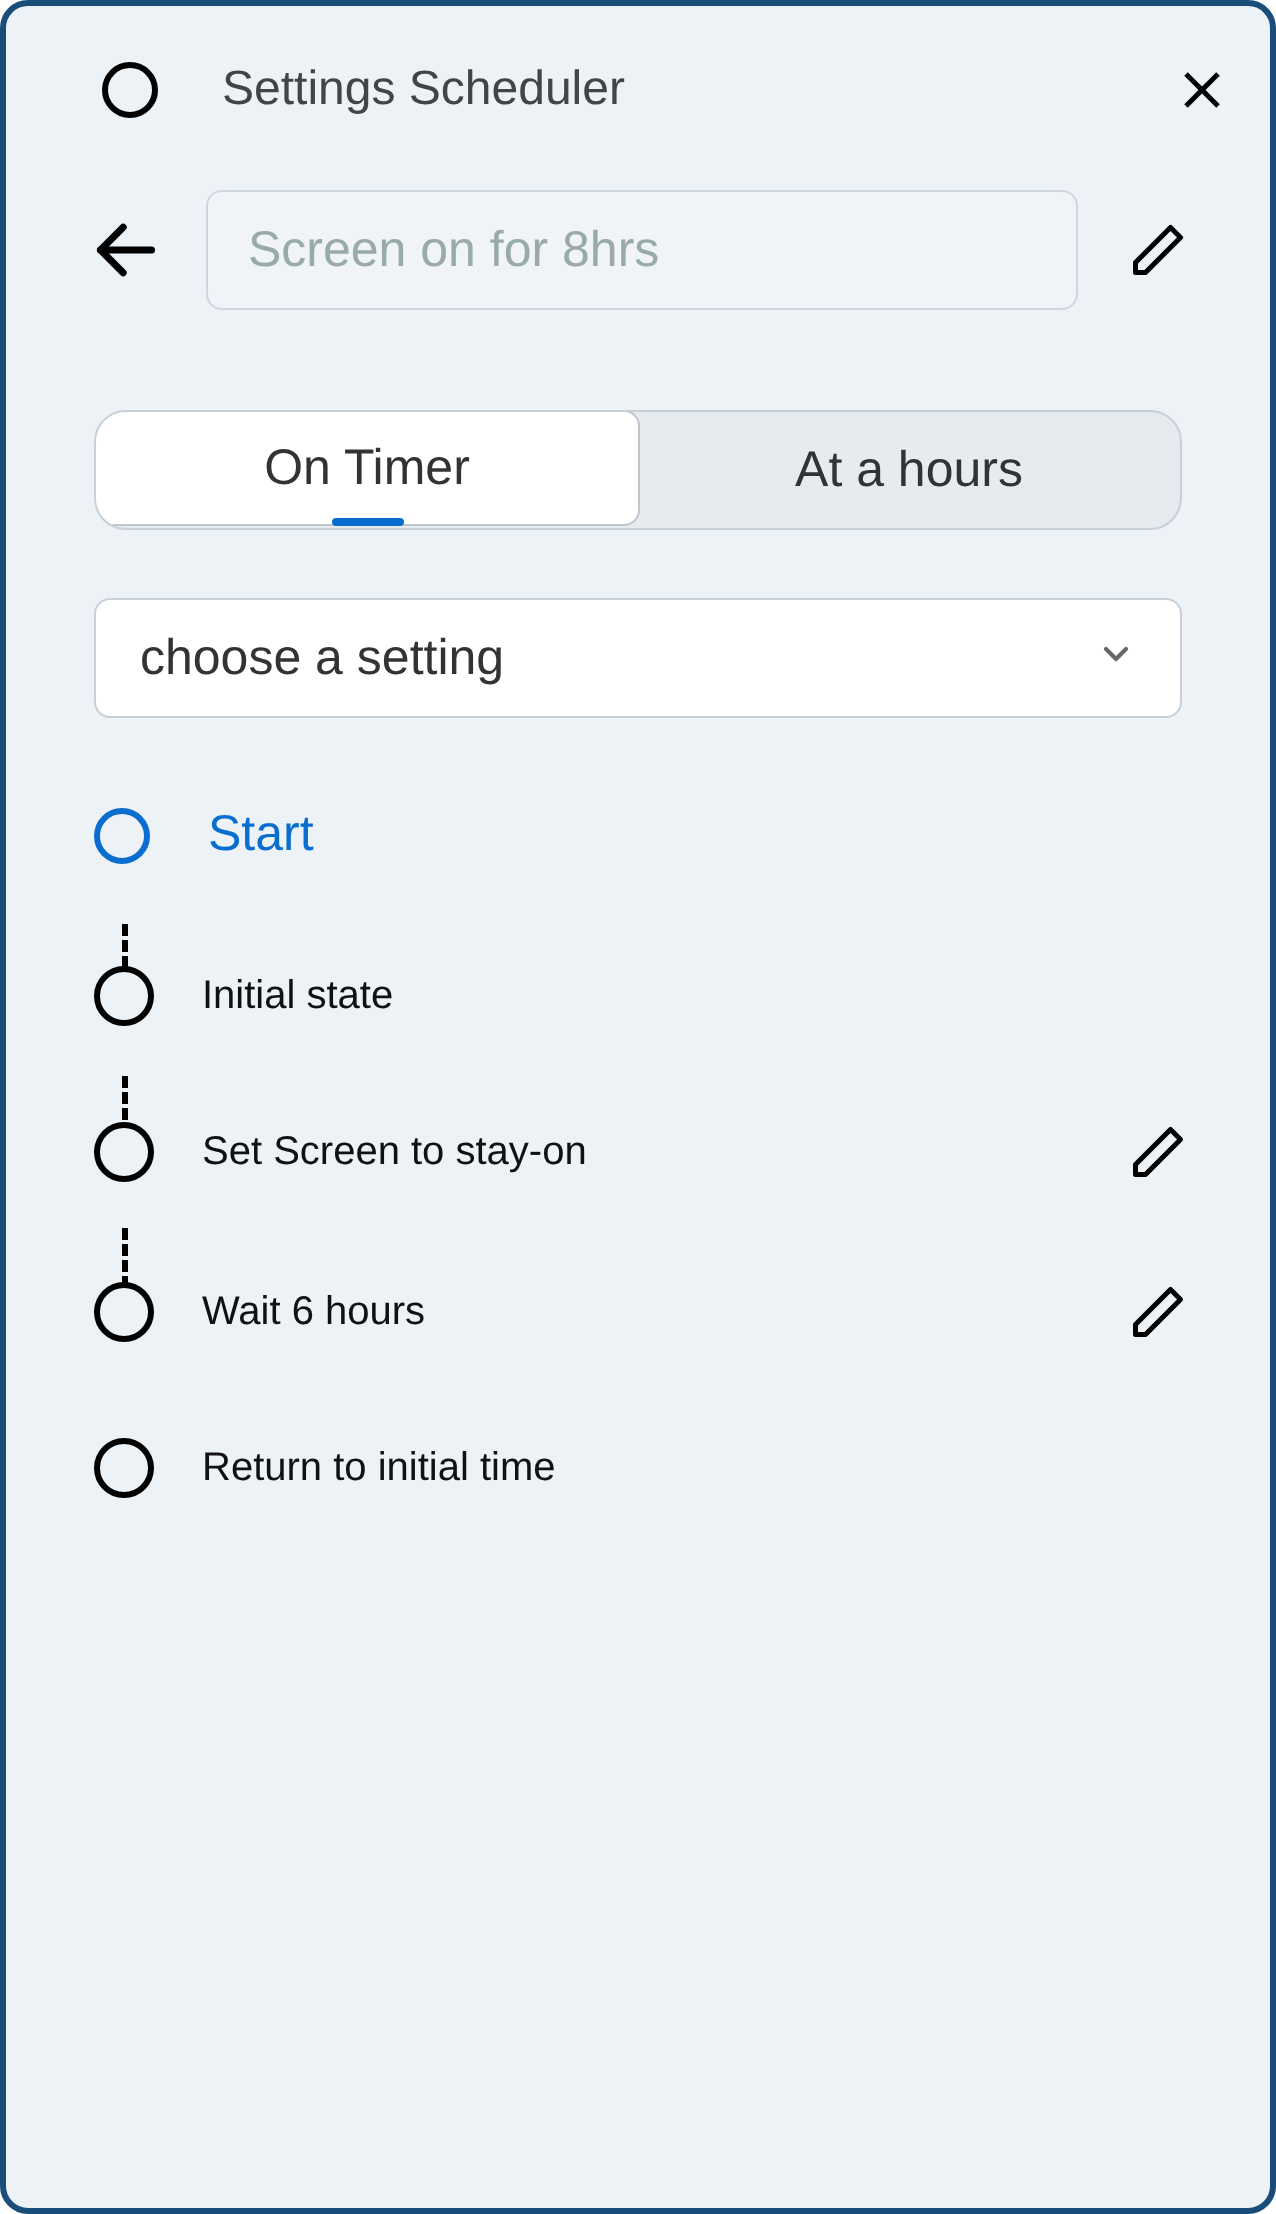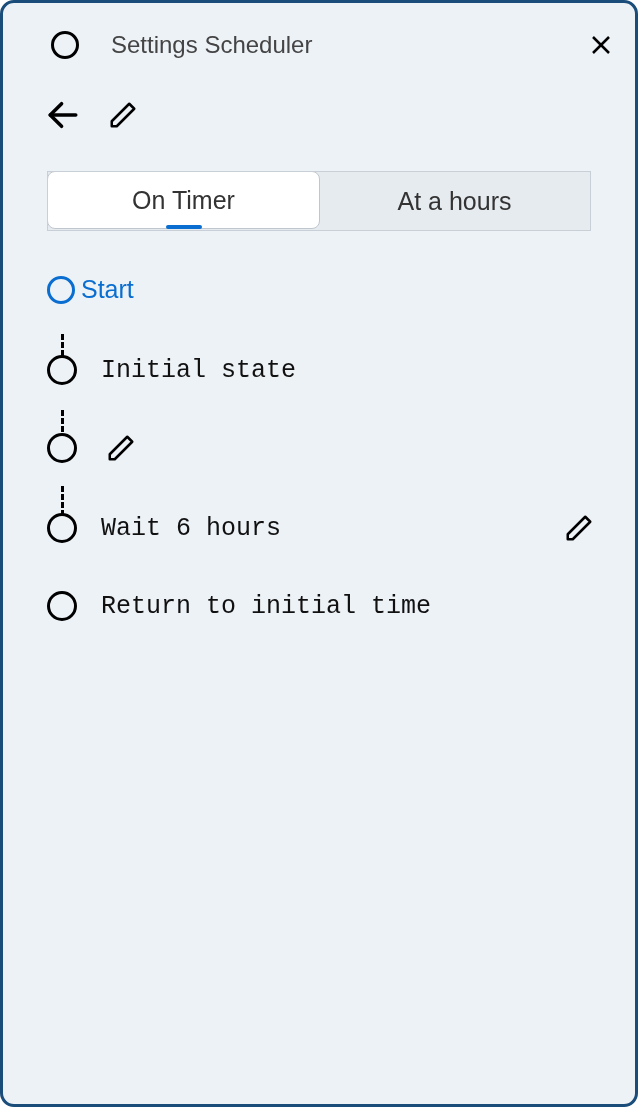--- a/index.html
+++ b/index.html
@@ -102,23 +102,24 @@
     .edit-btn svg {
       width: 30px;
       height: 30px;
     }
     .tabs-container {
       padding: 12px 44px 0 44px;
     }
     .tabs {
       display: flex;
       border: 1px solid #c8cfd7;
-      border-radius: 0;
+      border-radius: 16px;
       overflow: hidden;
       background: #e6ebf0;
+      margin-top: 14px;
     }
     .tab {
       flex: 1;
       height: 58px;
       display: flex;
       align-items: center;
       justify-content: center;
       font-size: 25px;
       color: #333;
       cursor: pointer;
@@ -159,21 +160,21 @@
       font-size: 25px;
       color: #333;
     }
     .chevron-down svg {
       width: 20px;
       height: 20px;
     }
     .start-row {
       display: flex;
       align-items: center;
-      gap: 6px;
+      gap: 29px;
       padding: 44px 44px 0 44px;
     }
     .start-circle {
       width: 28px;
       height: 28px;
       border: 3px solid #0a6ed1;
       border-radius: 50%;
       flex-shrink: 0;
     }
     .start-label {
@@ -197,24 +198,23 @@
       width: 30px;
       height: 30px;
       border: 3px solid #000;
       border-radius: 50%;
       background: #edf2f7;
       flex-shrink: 0;
       position: relative;
       z-index: 2;
     }
     .step-label {
-      font-size: 25px;
+      font-size: 20px;
       color: #111;
       flex: 1;
-      font-family: Liberation Mono, monospace;
     }
     .connector {
       position: absolute;
       left: 58px;
       width: 0;
       border-left: 3px dashed #000;
       z-index: 1;
     }
     .connector.c1 {
       top: 30px;
@@ -245,56 +245,68 @@
     </div>
   </div>
 
   <div class="row-search">
     <div class="back-btn">
       <svg viewBox="0 0 24 24" fill="none" stroke="#000" stroke-width="2.5" stroke-linecap="round" stroke-linejoin="round">
         <line x1="21" y1="12" x2="3" y2="12"></line>
         <polyline points="11 4 3 12 11 20"></polyline>
       </svg>
     </div>
+    <input class="search-field" type="text" placeholder="Screen on for 8hrs" style="">
     <div class="edit-btn">
       <svg viewBox="0 0 24 24" fill="none" stroke="#000" stroke-width="2" stroke-linecap="round" stroke-linejoin="round">
         <path d="M17 3l4 4L7 21H3v-4L17 3z"></path>
       </svg>
     </div>
   </div>
 
   <div class="tabs-container">
     <div class="tabs">
       <div class="tab active">
         <span>On Timer</span>
       </div>
       <div class="tab">
         <span>At a hours</span>
       </div>
     </div>
   </div>
 
+  <div class="select-container">
+    <div class="select-row">
+      <span class="select-text">choose a setting</span>
+      <span class="chevron-down">
+        <svg viewBox="0 0 24 24" fill="none" stroke="#666" stroke-width="2.5" stroke-linecap="round" stroke-linejoin="round">
+          <polyline points="6 9 12 15 18 9"></polyline>
+        </svg>
+      </span>
+    </div>
+  </div>
 
   <div class="start-row">
     <div class="start-circle"></div>
     <span class="start-label">Start</span>
   </div>
 
   <div class="steps">
     <div class="connector c1"></div>
     <div class="connector c2"></div>
     <div class="connector c3"></div>
 
     <div class="step">
       <div class="step-circle"></div>
       <span class="step-label">Initial state</span>
     </div>
 
     <div class="step">
       <div class="step-circle"></div>
+      <span class="step-label">Set Screen to stay-on</span>
       <div class="edit-btn">
         <svg viewBox="0 0 24 24" fill="none" stroke="#000" stroke-width="2" stroke-linecap="round" stroke-linejoin="round">
           <path d="M17 3l4 4L7 21H3v-4L17 3z"></path>
         </svg>
       </div>
     </div>
 
     <div class="step">
       <div class="step-circle"></div>
       <span class="step-label">Wait 6 hours</span>

